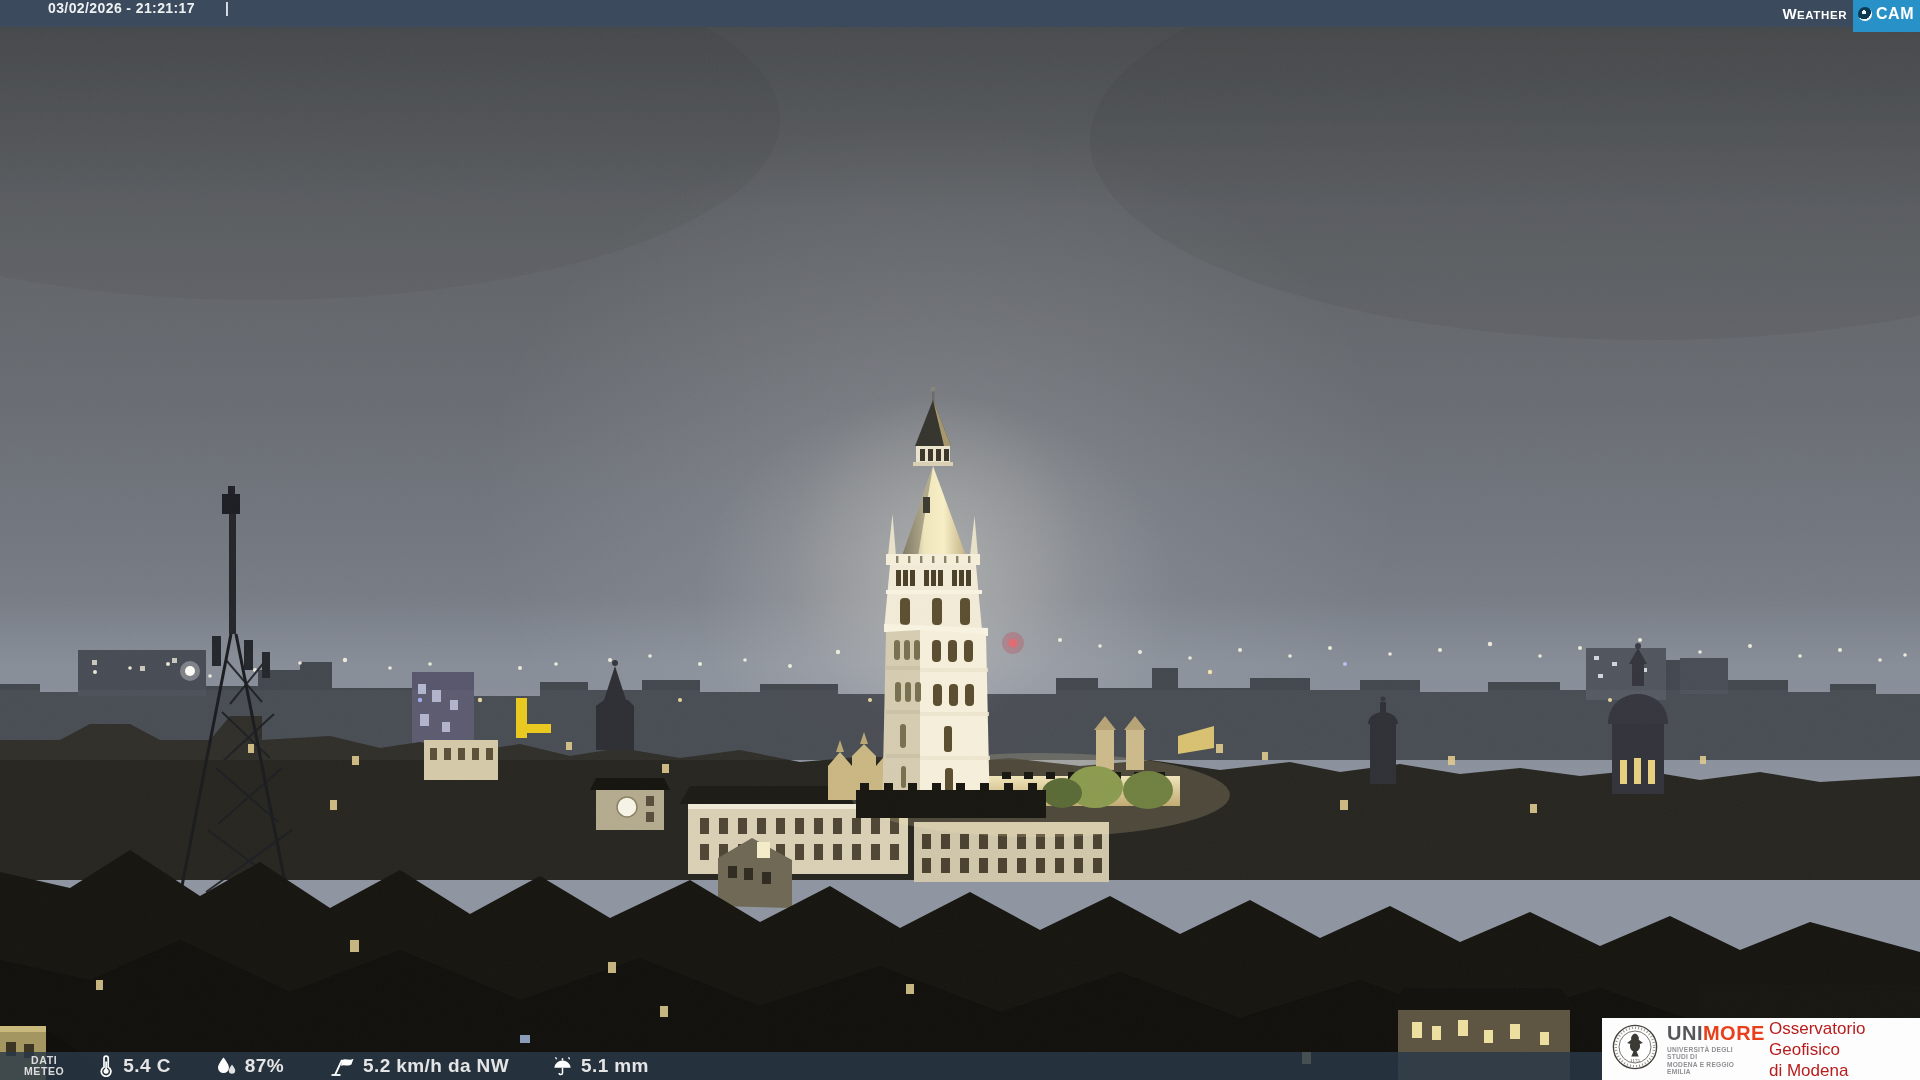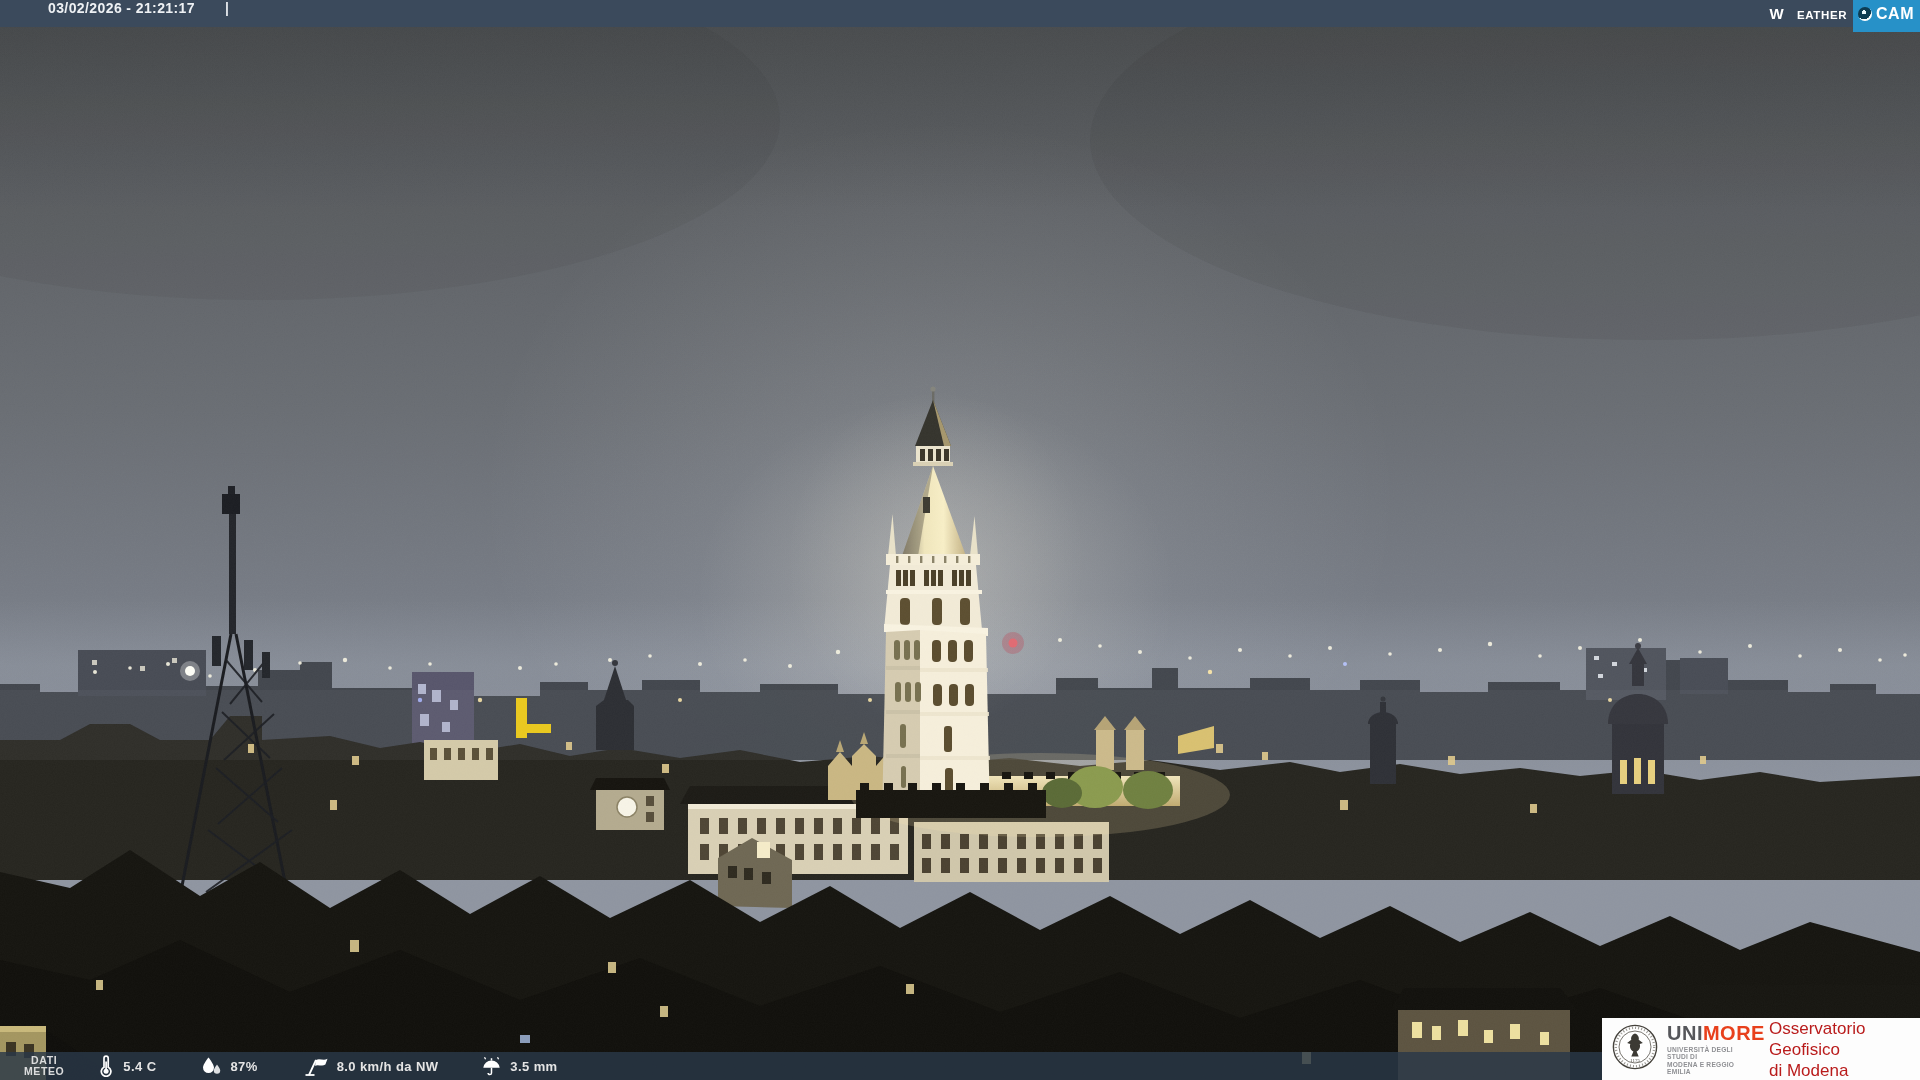--- a/index.html
+++ b/index.html
@@ -9,31 +9,31 @@
 
   
   .topbar{position:absolute;top:0;left:0;right:0;height:27px;background:#3b4a5c;z-index:5;
           display:flex;align-items:flex-start;color:#eef1f4;font-weight:bold;font-size:14px;letter-spacing:.4px;}
   .topbar .ts{margin-left:48px;white-space:nowrap;}
   .topbar .sep{margin:0 30px;opacity:.95;}
   .topbar .title{white-space:nowrap;}
   .brand{margin-left:auto;display:flex;align-items:center;height:100%;cursor:pointer;}
   .brand .weather{display:flex;align-items:baseline;color:#fff;margin-right:6px;}
   .brand .weather .w1{font-size:15px;font-weight:bold;}
-  .brand .weather .w2{font-size:11.5px;font-weight:bold;letter-spacing:.6px;margin-left:13px;}
+  .brand .weather .w2{font-size:11.5px;font-weight:bold;letter-spacing:.6px;}
   .brand .cambox{display:flex;align-items:center;background:#2791c8;height:36px;padding:0 6px 0 5px;}
   .lens{width:14px;height:14px;border-radius:50%;margin-right:4px;flex:0 0 auto;
         background:radial-gradient(circle at 42% 38%, #e9f6fc 0 17%, #0d3c52 18% 58%, #ffffff 59% 100%);}
   .brand .cam{color:#fff;font-size:16px;font-weight:bold;letter-spacing:.5px;}
 
   
   .bottombar{position:absolute;left:0;right:0;bottom:0;height:28px;background:rgba(42,56,72,.82);z-index:5;
              display:flex;align-items:center;color:#e5e5e5;font-weight:bold;}
   .dati{margin-left:24px;text-align:center;font-size:10.5px;line-height:11px;letter-spacing:.6px;opacity:.95;}
-  .reading{display:flex;align-items:center;gap:7px;font-size:13px;letter-spacing:.4px;white-space:nowrap;}
+  .reading{display:flex;align-items:center;gap:7px;font-size:19px;letter-spacing:.4px;white-space:nowrap;}
   .reading svg{display:block;}
   .r-temp{margin-left:32px;} .r-hum{margin-left:44px;} .r-wind{margin-left:46px;} .r-rain{margin-left:42px;}
 
   
   .creditbox{position:absolute;right:0;bottom:0;width:318px;height:62px;background:#fdfdfd;z-index:6;
              display:flex;align-items:center;cursor:pointer;}
   .seal{margin-left:10px;flex:0 0 auto;}
   .uniblock{margin-left:9px;width:84px;flex:0 0 auto;}
   .acronym{font-size:20px;font-weight:600;letter-spacing:.5px;line-height:20px;}
   .acronym .uni{color:#55565a;} .acronym .more{color:#e8401c;}
@@ -524,32 +524,32 @@
       <span>87%</span>
     </div>
     <div class="reading r-wind">
       <span class="icon">
         <svg width="26" height="21" viewBox="0 0 26 21">
             <path d="M5 19 12 4" stroke="#fff" stroke-width="1.8" fill="none"></path>
             <path d="M12 4c3.5-2.4 7 1.2 11.5-1.2L21.4 8.6C17.8 11 14.4 8 11 9.8Z" fill="#fff"></path>
             <path d="M1.5 19h9" stroke="#fff" stroke-width="1.8"></path>
           </svg>
       </span>
-      <span>8.0 km/h da NW</span>
+      <span>5.2 km/h da NW</span>
     </div>
     <div class="reading r-rain">
       <span class="icon">
         <svg width="23" height="21" viewBox="0 0 23 21">
             <path d="M11.5 4.5a8.2 8.2 0 0 1 8.2 7.2H3.3A8.2 8.2 0 0 1 11.5 4.5Z" fill="#fff"></path>
             <path d="M11.5 11.7v5.2a1.7 1.7 0 0 1-3.4 0" stroke="#fff" stroke-width="1.5" fill="none"></path>
             <path d="M11.5 2.2v2.3" stroke="#fff" stroke-width="1.5"></path>
             <path d="M4.5 1.2l1.1 2.1M17.5 1.2l1.1 2.1" stroke="#fff" stroke-width="1.3"></path>
           </svg>
       </span>
-      <span>3.5 mm</span>
+      <span>5.1 mm</span>
     </div>
   </div>
 
   <div class="creditbox">
     <span class="seal">
       <svg width="46" height="46" viewBox="0 0 46 46">
         <circle cx="23" cy="23" r="21.6" fill="#fff" stroke="#45423c" stroke-width="1.4"></circle>
         <circle cx="23" cy="23" r="19.2" fill="none" stroke="#6a675f" stroke-width="2.4" stroke-dasharray="1.1 2" opacity=".65"></circle>
         <circle cx="23" cy="23" r="16" fill="none" stroke="#55524a" stroke-width=".8"></circle>
         <path d="M23 9.5c-3.2 1-4.4 4.2-3.7 6.3l-4.2 3.1 3.2 1.1c-1.1 3.1.5 6.3 3.1 7.4l-2.1 5.2h7.4l-2.1-5.2c2.6-1.1 4.2-4.3 3.1-7.4l3.2-1.1-4.2-3.1c.7-2.1-.5-5.3-3.7-6.3Z" fill="#3c3a34"></path>

